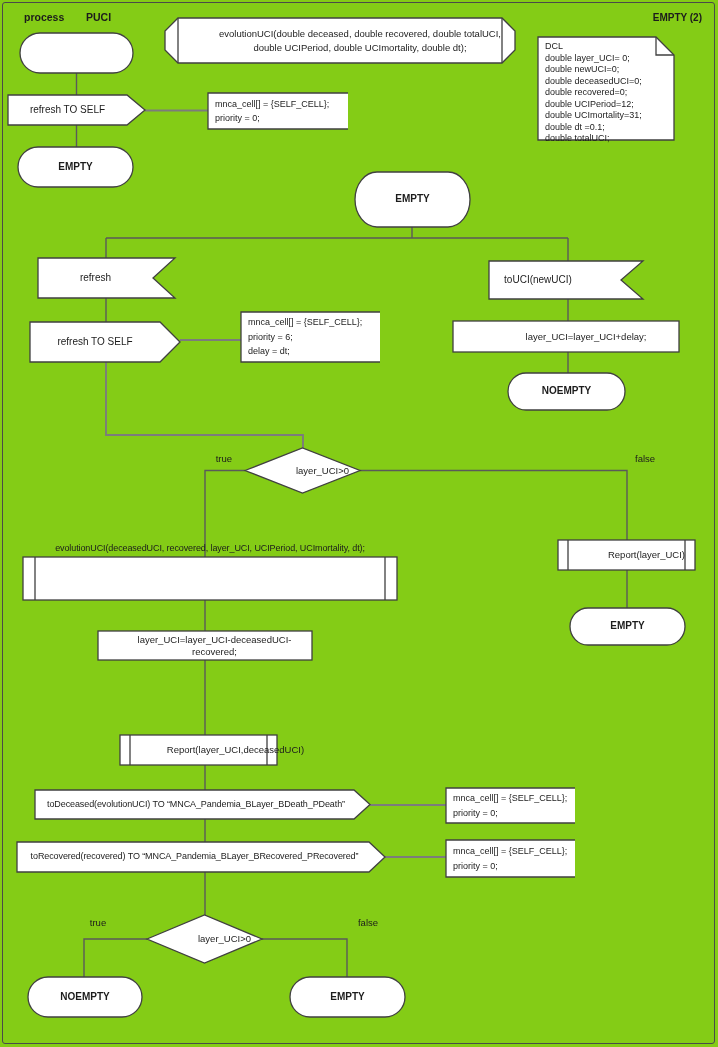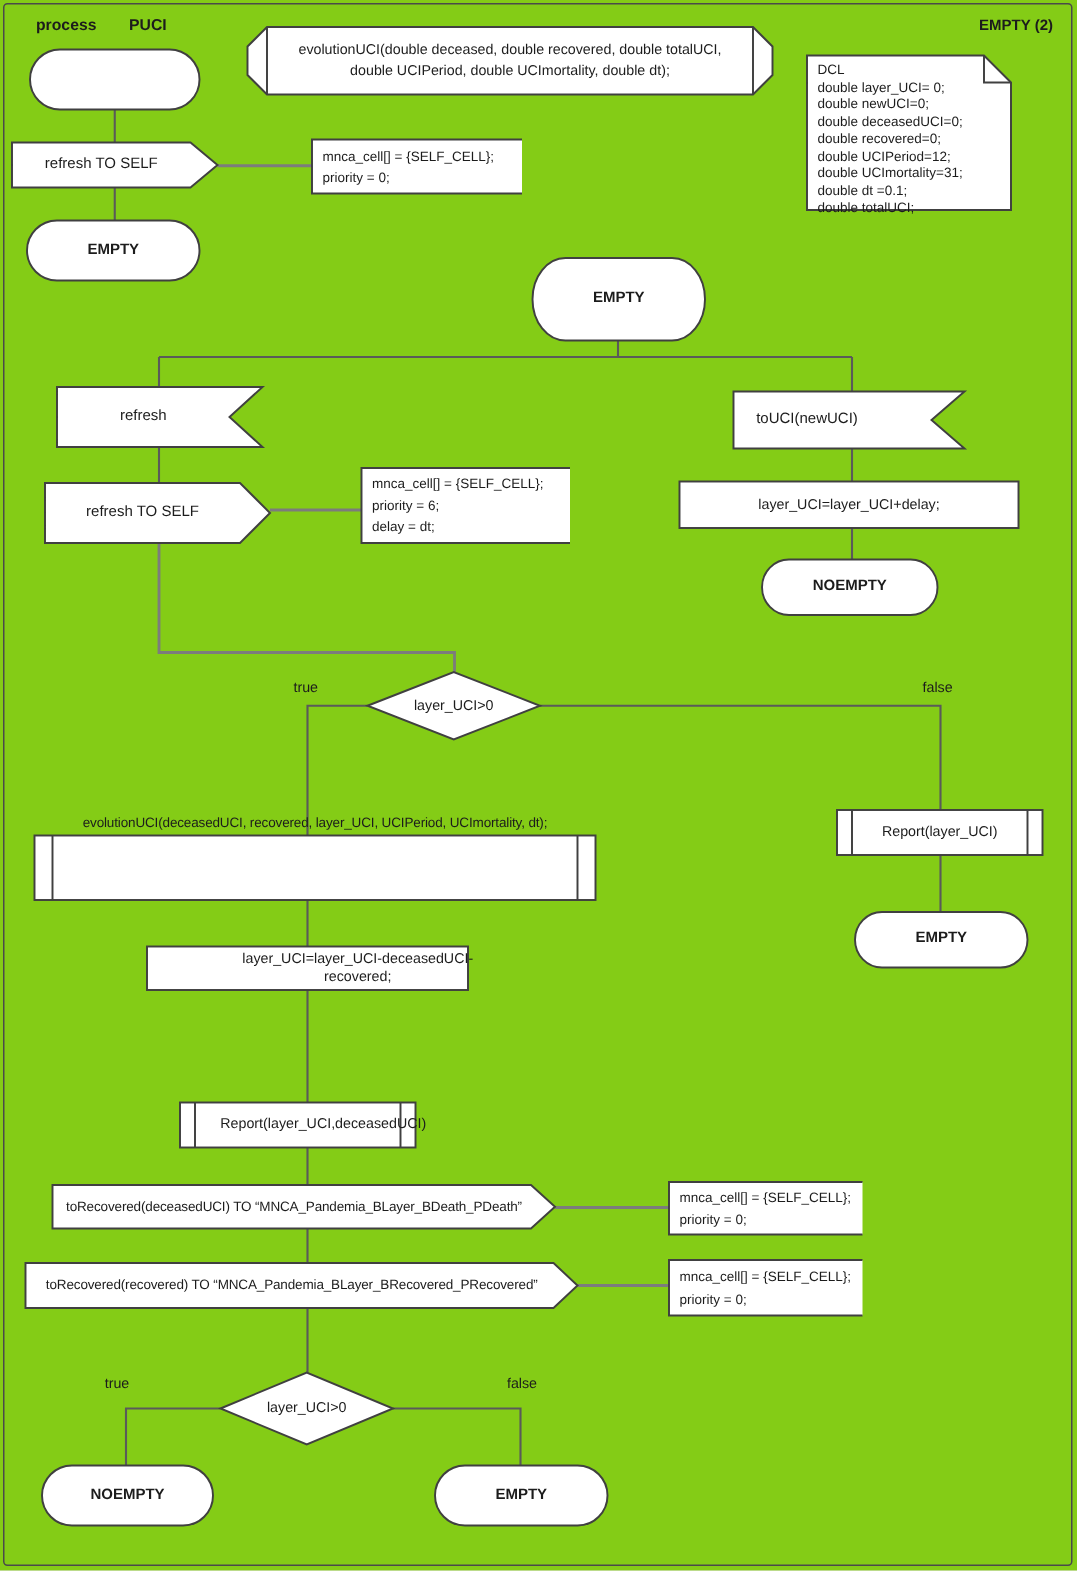--- a/index.html
+++ b/index.html
@@ -9,21 +9,21 @@
          border-radius:3px;pointer-events:none;}
   #canvas{position:absolute;left:0;top:0;}
   .lbl{position:absolute;display:flex;align-items:center;justify-content:center;
        text-align:center;line-height:1.25;white-space:pre-line;}
   .left{justify-content:flex-start;text-align:left;}
   .right{justify-content:flex-end;text-align:right;}
   .topalign{align-items:flex-start;}
   .bold{font-weight:700;}
   .semib{font-weight:600;}
   .f9{font-size:9px;letter-spacing:-0.1px;}
-  .f95{font-size:9.5px;}
+  .f95{font-size:9.5px;padding-left:20px;}
   .f10{font-size:10px;}
   .f105{font-size:10.5px;}
   .dcl{line-height:11.5px;font-size:9px;}
   .cmt{line-height:14.5px;font-size:9px;}
 </style>
 </head>
 <body>
 
 <div id="screen">
 
@@ -157,23 +157,23 @@
 
   <div class="lbl f10" style="left:472px;top:261px;width:132px;height:38px;">toUCI(newUCI)</div>
   <div class="lbl f95" style="left:453px;top:321px;width:226px;height:31px;">layer_UCI=layer_UCI+delay;</div>
   <div class="lbl semib f10" style="left:508px;top:373px;width:117px;height:37px;">NOEMPTY</div>
 
   <div class="lbl f95" style="left:245px;top:448px;width:115px;height:45px;">layer_UCI&gt;0</div>
   <div class="lbl right f95" style="left:168px;top:452px;width:44px;height:14px;">true</div>
   <div class="lbl left f95" style="left:615px;top:452px;width:40px;height:14px;">false</div>
 
   <div class="lbl f9" style="left:37px;top:527px;width:346px;height:43px;">evolutionUCI(deceasedUCI, recovered, layer_UCI, UCIPeriod, UCImortality, dt);</div>
-  <div class="lbl f95" style="left:98px;top:631px;width:193px;height:29px;margin-left:44px;">layer_UCI=layer_UCI-deceasedUCI-recovered;</div>
+  <div class="lbl f95" style="left:98px;top:631px;width:193px;height:29px;">layer_UCI=layer_UCI-deceasedUCI-recovered;</div>
   <div class="lbl f95" style="left:147px;top:735px;width:137px;height:30px;">Report(layer_UCI,deceasedUCI)</div>
-  <div class="lbl f9" style="left:38px;top:790px;width:316px;height:29px;">toRecovered(deceasedUCI) TO “MNCA_Pandemia_BLayer_BDeath_PDeath”</div>
+  <div class="lbl f9" style="left:38px;top:790px;width:316px;height:29px;">toDeceased(evolutionUCI) TO “MNCA_Pandemia_BLayer_BDeath_PDeath”</div>
   <div class="lbl left cmt" style="left:453px;top:790px;width:120px;height:31px;">mnca_cell[] = {SELF_CELL};
 priority = 0;</div>
   <div class="lbl f9" style="left:20px;top:842px;width:349px;height:30px;">toRecovered(recovered) TO “MNCA_Pandemia_BLayer_BRecovered_PRecovered”</div>
   <div class="lbl left cmt" style="left:453px;top:843px;width:120px;height:31px;">mnca_cell[] = {SELF_CELL};
 priority = 0;</div>
 
   <div class="lbl f95" style="left:147px;top:915px;width:115px;height:48px;">layer_UCI&gt;0</div>
   <div class="lbl f95" style="left:58px;top:916px;width:40px;height:14px;">true</div>
   <div class="lbl f95" style="left:328px;top:916px;width:40px;height:14px;">false</div>
   <div class="lbl semib f10" style="left:28px;top:977px;width:114px;height:40px;">NOEMPTY</div>

